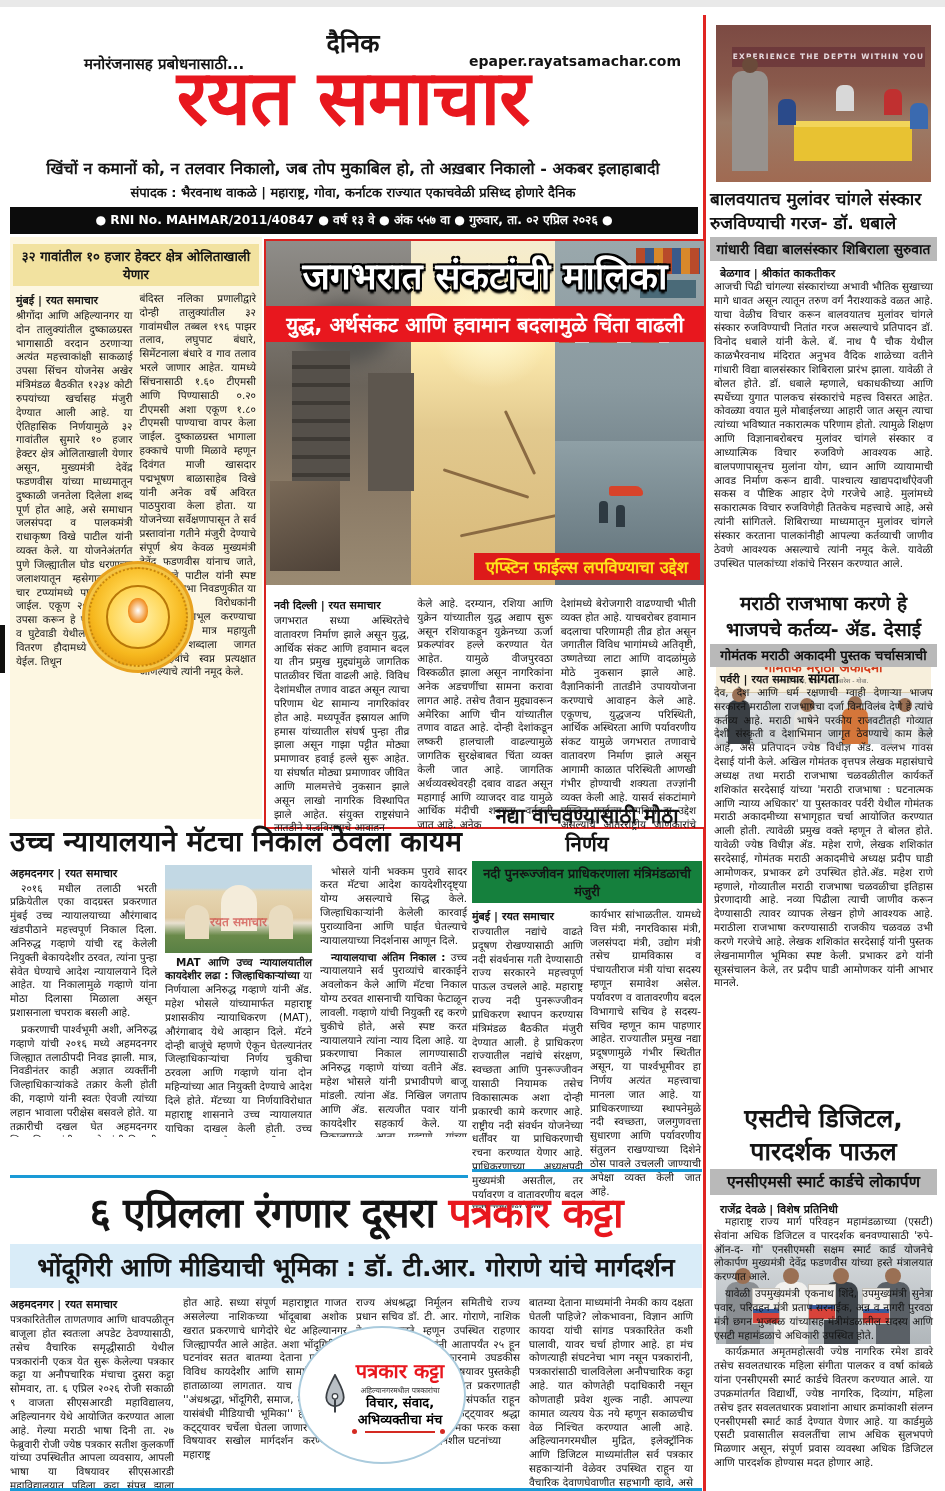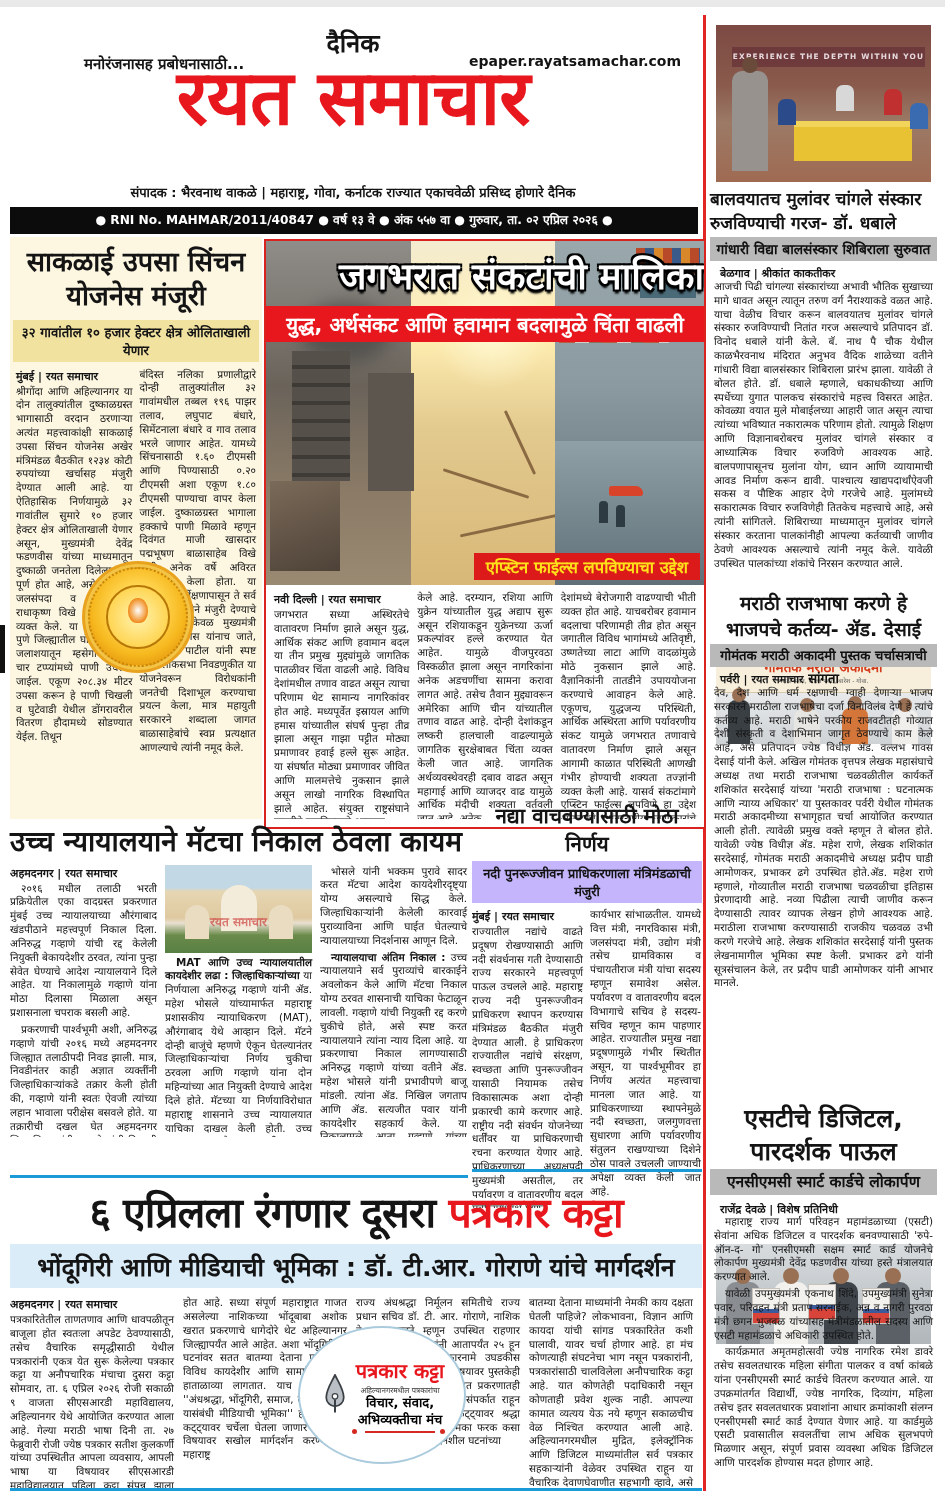--- a/index.html
+++ b/index.html
@@ -35,21 +35,21 @@
   .seal{left:78px;top:330px;width:96px;height:96px;border-radius:50%;
         background:radial-gradient(circle at 50% 42%,#ffe98a 0%,#ffd34d 35%,#f6b81e 62%,#e89c10 80%,#d88a08 100%);
         border:2px dotted #c8860a;box-shadow:0 0 0 3px #f3c445,0 0 0 6px #e8a21e;}
   .seal-core{position:absolute;inset:17%;border-radius:50%;border:2px solid #b87808;
              background:radial-gradient(#fff3b0,#ffd34d 75%);}
   .seal-flame{position:absolute;left:40%;top:30%;width:20%;height:26%;border-radius:50% 50% 45% 45%;
               background:radial-gradient(#fff,#f08a1a 70%);}
   
   .jag{left:264px;top:232px;width:438px;height:586px;border:2px solid #d8231f;background:#fff;}
   .jag-photo{height:344px;}
-  .jag-head{position:relative;z-index:5;margin-top:8px;font-size:37px;font-weight:800;color:#fff;text-align:right;
+  .jag-head{position:relative;z-index:5;margin-top:8px;font-size:37px;font-weight:800;color:#fff;text-align:center;
     text-shadow:-2px -2px 0 #000,2px -2px 0 #000,-2px 2px 0 #000,2px 2px 0 #000,0 4px 2px #000;}
   .jag-redbar{position:relative;z-index:5;margin-top:6px;background:#e8171e;color:#fff;font-size:20.5px;
               font-weight:bold;text-align:center;padding:4px 0;}
   .jag-caption{position:absolute;z-index:6;right:4px;bottom:5px;background:#dd1a1a;color:#ffe21a;
                font-size:16.5px;font-weight:bold;padding:2px 12px;}
   .mp{position:absolute;z-index:0;top:0;bottom:0;}
   .mp-left{left:0;width:36%;background:linear-gradient(180deg,#8f8d89 0%,#6a635a 42%,#8a7a66 72%,#9a8a72 100%);}
   .mp-center{left:33%;width:34%;background:linear-gradient(180deg,#f4ecd0 0%,#ffedb0 28%,#e2c98e 55%,#d8b878 100%);}
   .mp-right{right:0;width:34%;background:linear-gradient(180deg,#9aa8ac 0%,#8a9aa0 42%,#78888f 62%,#6f8088 100%);}
   .mp-sh{position:absolute;z-index:1;}
@@ -60,37 +60,37 @@
   .mp-glow{left:38%;top:8%;width:120px;height:120px;border-radius:50%;
            background:radial-gradient(circle,rgba(255,250,215,.95),rgba(255,245,200,0) 70%);}
   .mp-crack{background:#8a6a42;height:3px;border-radius:2px;}
   .mp-water{right:0;bottom:0;width:34%;height:42%;background:linear-gradient(180deg,#8fa0a6,#5f7078);}
   .mp-boat{right:14%;bottom:26%;width:34px;height:10px;border-radius:3px 8px 3px 3px;background:#d8432a;}
   .mp-person{width:9px;height:22px;border-radius:4px 4px 0 0;background:#2e3a42;}
   .mp-ship{right:1%;top:2%;width:64px;height:26px;background:
      repeating-linear-gradient(90deg,#b84a2a 0 9px,#3a5a8a 9px 18px,#d8882a 18px 27px);box-shadow:0 28px 0 -4px #4a6a78;}
   .mp-houses{right:8%;top:22%;width:110px;height:26px;background:
      repeating-linear-gradient(90deg,#c05030 0 16px,#ded8d0 16px 30px,#8a6a50 30px 42px);opacity:.85;}
-  .jag-body{display:flex;gap:8px;padding:6px 8px;height:222px;overflow:hidden;}
+  .jag-body{display:flex;gap:8px;padding:12px 8px;height:222px;overflow:hidden;}
   .jag-body>div{width:138px;}
   
   .court{left:10px;top:818px;width:458px;}
   .court-head{font-size:28px;font-weight:800;line-height:1.2;}
   .court-sub{margin-top:5px;background:#c6c6c6;font-size:14.6px;font-weight:bold;text-align:center;padding:3px 0;}
   .court-body{display:flex;gap:8px;margin-top:6px;height:272px;overflow:hidden;}
   .court-body>div{width:147px;}
   .mat-photo{height:88px;background:linear-gradient(180deg,#c2d8e4 0%,#c2d8e4 26%,#e6d6b2 30%,#dfc9a0 60%,#e8e0d0 66%,#6a8a4a 80%,#588044 100%);margin-bottom:3px;}
   .mat-arch{position:absolute;left:56px;top:20px;width:36px;height:46px;background:#f4ecda;
             border-radius:18px 18px 0 0;box-shadow:-42px 14px 0 -6px #e9dcc0,42px 14px 0 -6px #e9dcc0;}
   .mat-watermark{position:absolute;left:0;right:0;top:48px;text-align:center;color:rgba(200,40,40,.6);
                  font-size:12px;font-weight:bold;}
   
   .nadya{left:472px;top:794px;width:230px;}
   .nadya-head{font-size:20.5px;font-weight:800;text-align:center;}
-  .nadya-sub{margin-top:4px;background:#c4b5fd;font-size:12.8px;font-weight:bold;text-align:center;padding:3px 0;}
+  .nadya-sub{margin-top:4px;background:#15803d;font-size:12.8px;font-weight:bold;text-align:center;padding:3px 0;}
   .nadya-body{display:flex;gap:7px;margin-top:5px;height:300px;overflow:hidden;}
   .nadya-body>div{width:111px;}
   
   .katta{left:10px;top:1183px;width:692px;}
   .katta-head{font-size:41px;font-weight:800;text-align:center;line-height:1.15;letter-spacing:-1px;}
   .katta-red{color:#e8171e;}
   .katta-sub{margin-top:7px;background:#d9ecf8;font-size:25px;font-weight:bold;text-align:center;padding:5px 0;}
   .katta-body{position:relative;display:flex;gap:9px;margin-top:8px;height:198px;overflow:hidden;}
   .katta-body>div{width:164px;}
   .katta-logo{position:absolute;left:288px;top:30px;width:198px;height:134px;background:#fff;
@@ -143,28 +143,28 @@
 </style>
 </head>
 <body>
 
 <div class="page">
 
   <div class="abs m-dainik ctr">दैनिक</div>
   <div class="abs m-slogan">मनोरंजनासह प्रबोधनासाठी...</div>
   <div class="abs m-epaper ctr">epaper.rayatsamachar.com</div>
   <div class="abs m-title ctr">रयत समाचार</div>
+  <div class="abs m-tagline ctr">खिंचों न कमानों को, न तलवार निकालो, जब तोप मुकाबिल हो, तो अख़बार निकालो - अकबर इलाहाबादी</div>
   <div class="abs m-editor ctr">संपादक : भैरवनाथ वाकळे | महाराष्ट्र, गोवा, कर्नाटक राज्यात एकाचवेळी प्रसिध्द होणारे दैनिक</div>
   <div class="abs m-infobar">● RNI No. MAHMAR/2011/40847 ● वर्ष १३ वे ● अंक ५५७ वा ● गुरुवार, ता. ०२ एप्रिल २०२६ ● www.rayatsamachar.com ● पाने ४ ● मूल्य रु. ४.००</div>
 
   <div class="abs red-divider"></div>
   <div class="abs reg-mark"></div>
 
   <div class="abs sakalai">
-    <div class="sak-head">साकळाई उपसा सिंचन योजनेस मंजूरी</div>
     <div class="sak-sub">३२ गावांतील १० हजार हेक्टर क्षेत्र ओलिताखाली येणार</div>
     <div class="sak-body">
       <div>
         <div class="dateline">मुंबई | रयत समाचार</div>
         <div class="body-sm">श्रीगोंदा आणि अहिल्यानगर या दोन तालुक्यांतील दुष्काळग्रस्त भागासाठी वरदान ठरणाऱ्या अत्यंत महत्त्वाकांक्षी साकळाई उपसा सिंचन योजनेस अखेर मंत्रिमंडळ बैठकीत १२३४ कोटी रुपयांच्या खर्चासह मंजुरी देण्यात आली आहे. या ऐतिहासिक निर्णयामुळे ३२ गावांतील सुमारे १० हजार हेक्टर क्षेत्र ओलिताखाली येणार असून, मुख्यमंत्री देवेंद्र फडणवीस यांच्या माध्यमातून दुष्काळी जनतेला दिलेला शब्द पूर्ण होत आहे, असे समाधान जलसंपदा व पालकमंत्री राधाकृष्ण विखे पाटील यांनी व्यक्त केले. या योजनेअंतर्गत पुणे जिल्ह्यातील घोड धरणाच्या जलाशयातून म्हसेगाव येथून चार टप्प्यांमध्ये पाणी उचलले जाईल. एकूण २०८.३४ मीटर उपसा करून हे पाणी चिखली व घुटेवाडी येथील डोंगरावरील वितरण हौदामध्ये सोडण्यात येईल. तिथून</div>
       </div>
       <div>
         <div class="body-sm">बंदिस्त नलिका प्रणालीद्वारे दोन्ही तालुक्यांतील ३२ गावांमधील तब्बल १९६ पाझर तलाव, लघुपाट बंधारे, सिमेंटनाला बंधारे व गाव तलाव भरले जाणार आहेत. यामध्ये सिंचनासाठी १.६० टीएमसी आणि पिण्यासाठी ०.२० टीएमसी अशा एकूण १.८० टीएमसी पाण्याचा वापर केला जाईल. दुष्काळग्रस्त भागाला हक्काचे पाणी मिळावे म्हणून दिवंगत माजी खासदार पद्मभूषण बाळासाहेब विखे यांनी अनेक वर्षे अविरत पाठपुरावा केला होता. या योजनेच्या सर्वेक्षणापासून ते सर्व प्रस्तावांना गतीने मंजुरी देण्याचे संपूर्ण श्रेय केवळ मुख्यमंत्री देवेंद्र फडणवीस यांनाच जाते, असे विखे पाटील यांनी स्पष्ट केले. लोकसभा निवडणुकीत या योजनेवरून विरोधकांनी जनतेची दिशाभूल करण्याचा प्रयत्न केला, मात्र महायुती सरकारने शब्दाला जागत बाळासाहेबांचे स्वप्न प्रत्यक्षात आणल्याचे त्यांनी नमूद केले.</div>
       </div>
     </div>

